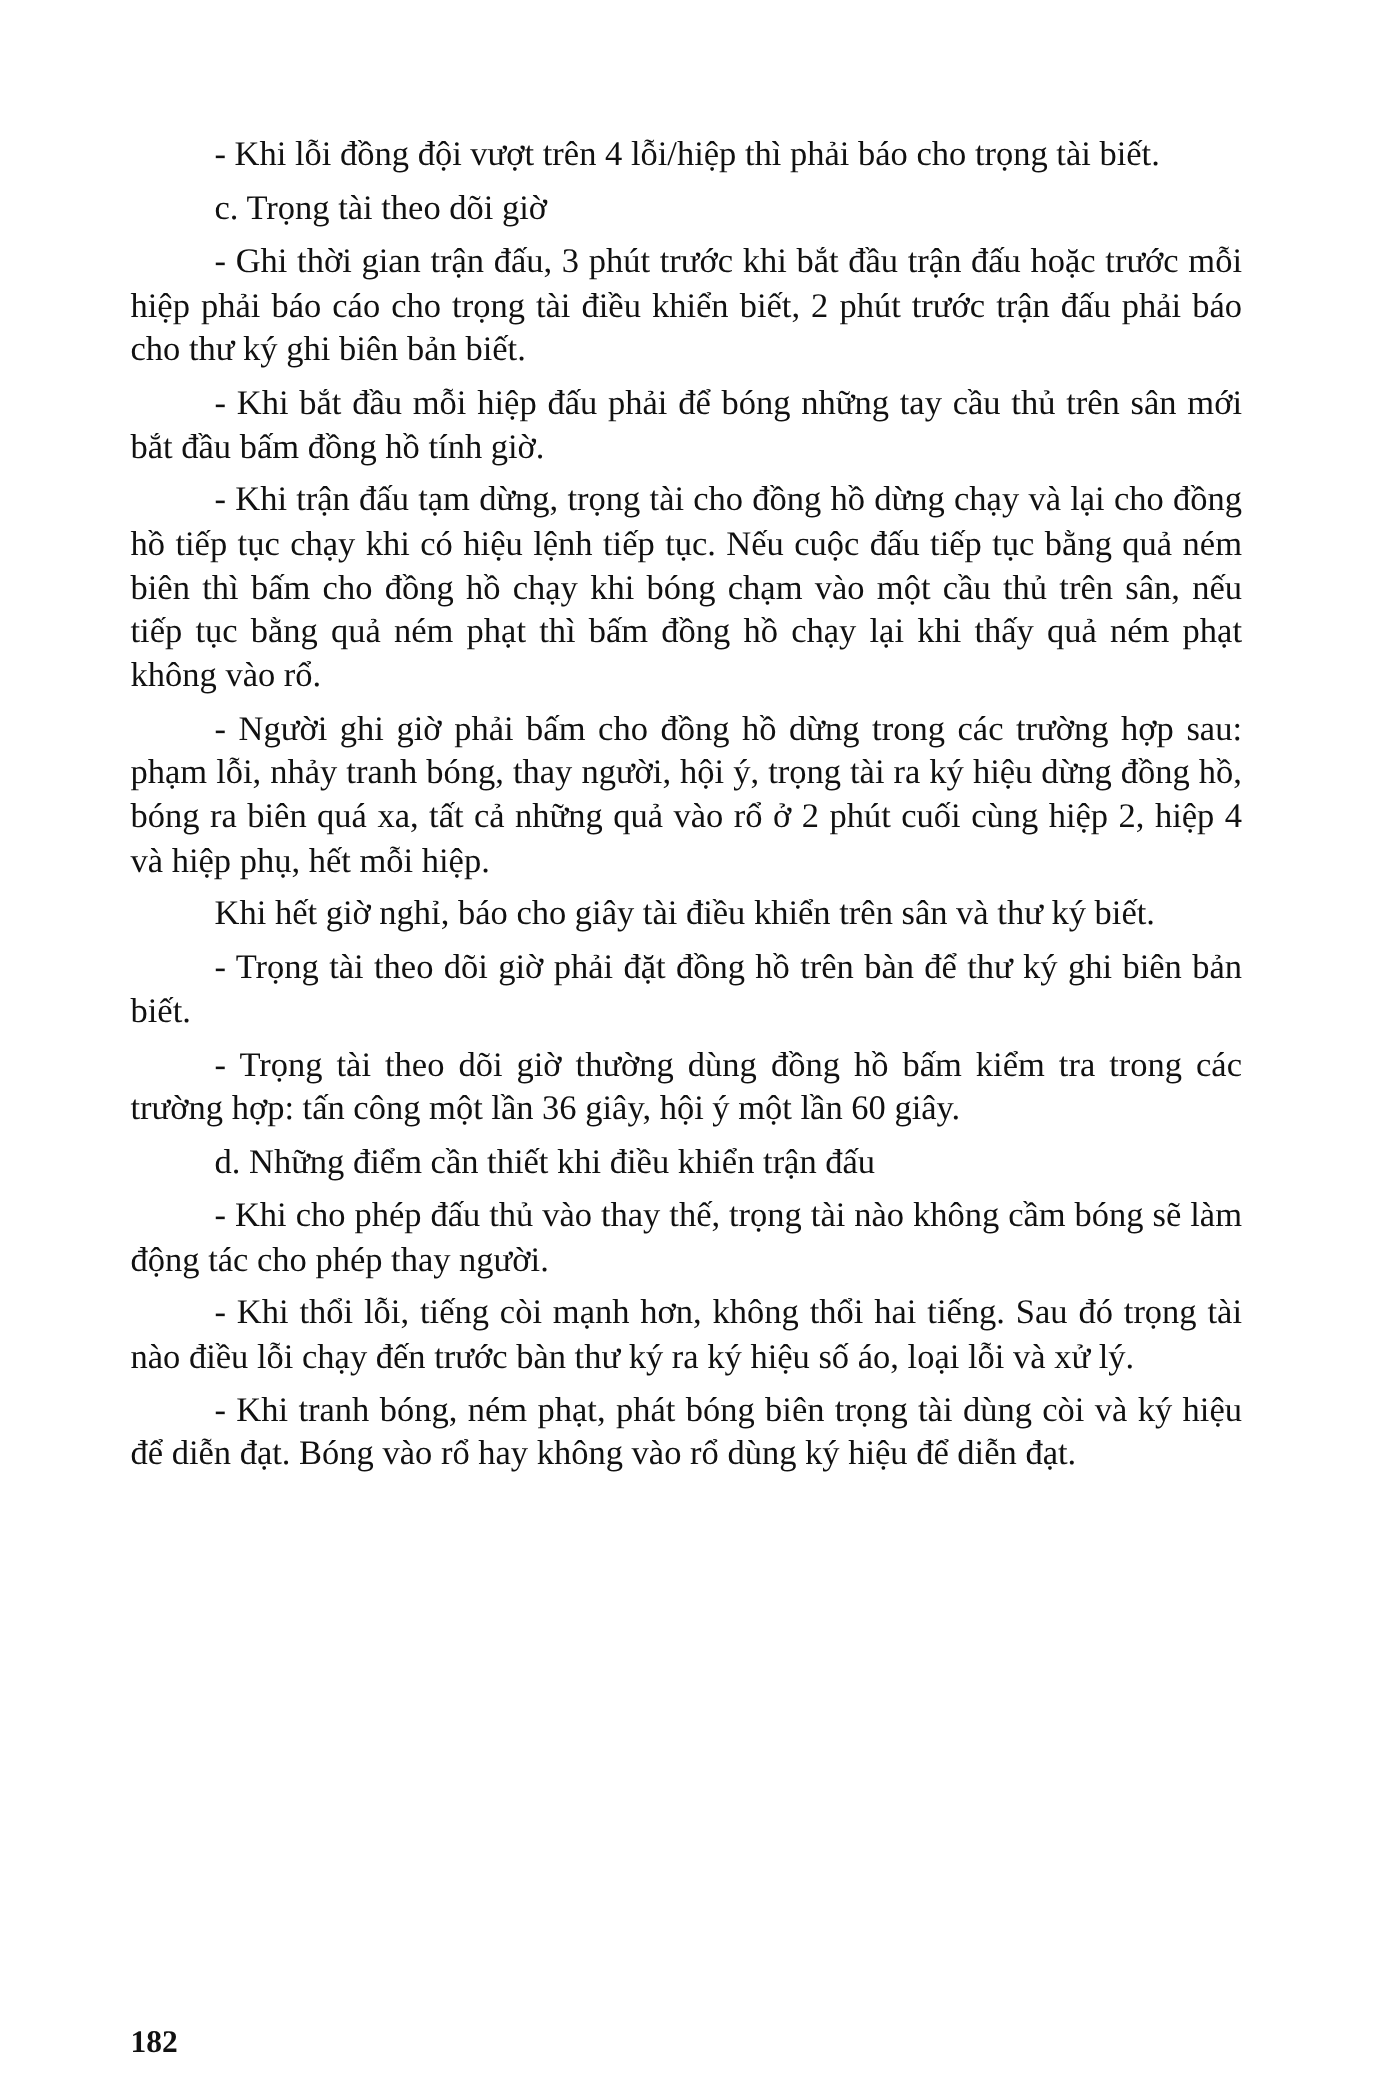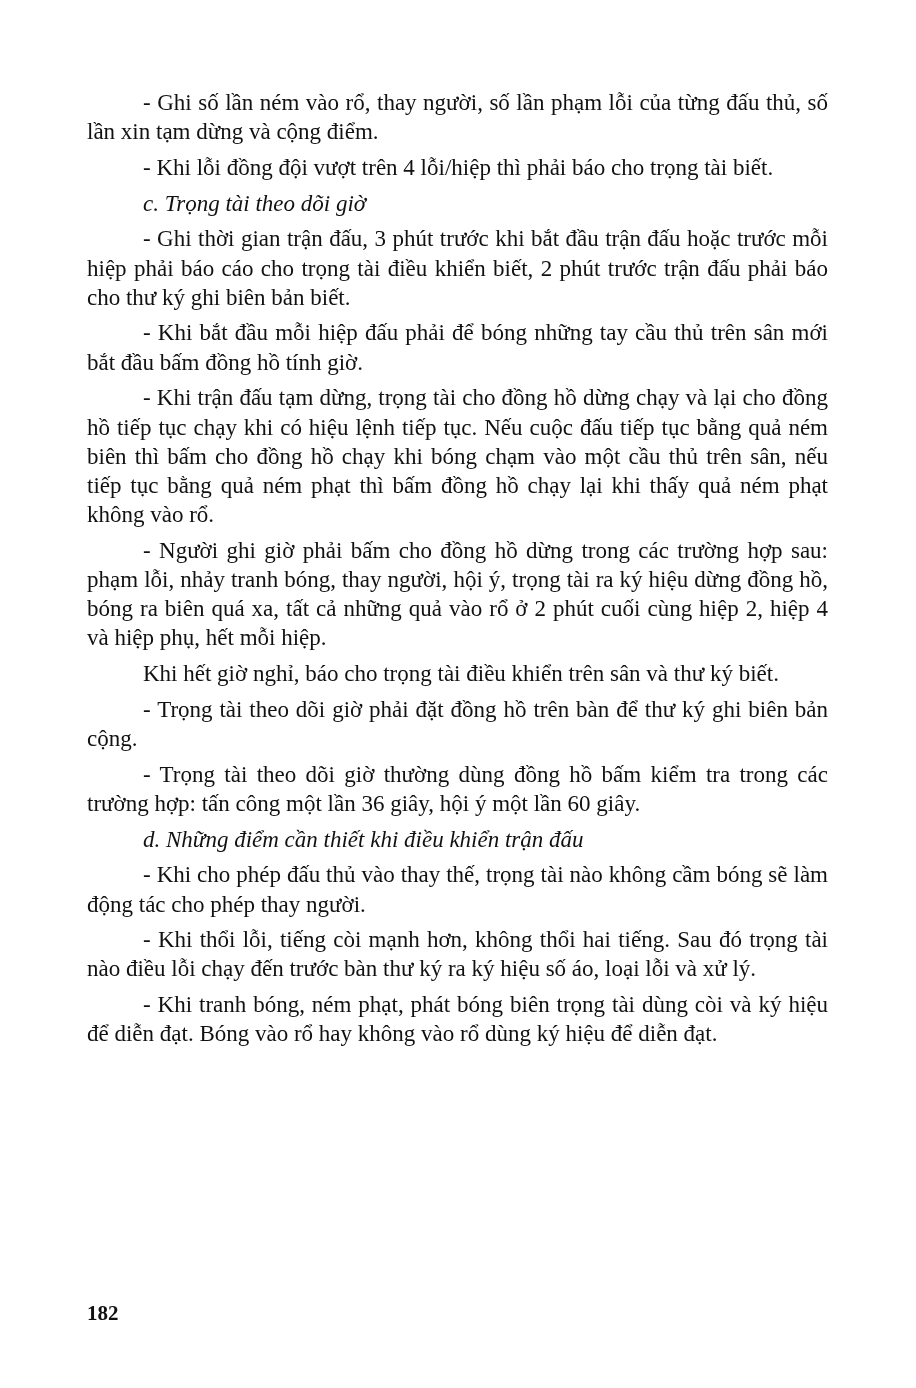--- a/index.html
+++ b/index.html
@@ -3,39 +3,38 @@
   <meta charset="utf-8">
   <style>
     html, body { margin: 0; padding: 0; background: #ffffff; }
     body { width: 916px; height: 1388px; position: relative; overflow: hidden; }
     .page {
       position: absolute; left: 87px; top: 88px; width: 741px;
       font-family: "Liberation Serif", serif; font-size: 23px; line-height: 29.2px;
       color: #111; text-align: justify;
     }
     .para { margin: 0 0 6.5px 0; text-indent: 56px; }
-    .heading { font-style: italic; margin: 0 0 6.5px 0; text-indent: 56px; }
+    .heading { margin: 0 0 6.5px 0; text-indent: 56px; }
     .page-number {
-      position: absolute; left: 87px; top: 1301px;
+      position: absolute; left: 87px; top: 1349px;
       font-family: "Liberation Serif", serif; font-weight: bold; font-size: 21px; color: #111;
     }
   </style>
 </head>
 <body>
 
 <div class="page">
-  <p class="para">- Ghi số lần ném vào rổ, thay người, số lần phạm lỗi của từng đấu thủ, số lần xin tạm dừng và cộng điểm.</p>
   <p class="para">- Khi lỗi đồng đội vượt trên 4 lỗi/hiệp thì phải báo cho trọng tài biết.</p>
   <p class="heading">c. Trọng tài theo dõi giờ</p>
   <p class="para">- Ghi thời gian trận đấu, 3 phút trước khi bắt đầu trận đấu hoặc trước mỗi hiệp phải báo cáo cho trọng tài điều khiển biết, 2 phút trước trận đấu phải báo cho thư ký ghi biên bản biết.</p>
   <p class="para">- Khi bắt đầu mỗi hiệp đấu phải để bóng những tay cầu thủ trên sân mới bắt đầu bấm đồng hồ tính giờ.</p>
   <p class="para">- Khi trận đấu tạm dừng, trọng tài cho đồng hồ dừng chạy và lại cho đồng hồ tiếp tục chạy khi có hiệu lệnh tiếp tục. Nếu cuộc đấu tiếp tục bằng quả ném biên thì bấm cho đồng hồ chạy khi bóng chạm vào một cầu thủ trên sân, nếu tiếp tục bằng quả ném phạt thì bấm đồng hồ chạy lại khi thấy quả ném phạt không vào rổ.</p>
   <p class="para">- Người ghi giờ phải bấm cho đồng hồ dừng trong các trường hợp sau: phạm lỗi, nhảy tranh bóng, thay người, hội ý, trọng tài ra ký hiệu dừng đồng hồ, bóng ra biên quá xa, tất cả những quả vào rổ ở 2 phút cuối cùng hiệp 2, hiệp 4 và hiệp phụ, hết mỗi hiệp.</p>
-  <p class="para">Khi hết giờ nghỉ, báo cho trọng tài điều khiển trên sân và thư ký biết.</p>
-  <p class="para">- Trọng tài theo dõi giờ phải đặt đồng hồ trên bàn để thư ký ghi biên bản cộng.</p>
+  <p class="para">Khi hết giờ nghỉ, báo cho giây tài điều khiển trên sân và thư ký biết.</p>
+  <p class="para">- Trọng tài theo dõi giờ phải đặt đồng hồ trên bàn để thư ký ghi biên bản biết.</p>
   <p class="para">- Trọng tài theo dõi giờ thường dùng đồng hồ bấm kiểm tra trong các trường hợp: tấn công một lần 36 giây, hội ý một lần 60 giây.</p>
   <p class="heading">d. Những điểm cần thiết khi điều khiển trận đấu</p>
   <p class="para">- Khi cho phép đấu thủ vào thay thế, trọng tài nào không cầm bóng sẽ làm động tác cho phép thay người.</p>
   <p class="para">- Khi thổi lỗi, tiếng còi mạnh hơn, không thổi hai tiếng. Sau đó trọng tài nào điều lỗi chạy đến trước bàn thư ký ra ký hiệu số áo, loại lỗi và xử lý.</p>
   <p class="para">- Khi tranh bóng, ném phạt, phát bóng biên trọng tài dùng còi và ký hiệu để diễn đạt. Bóng vào rổ hay không vào rổ dùng ký hiệu để diễn đạt.</p>
 </div>
 
 <div class="page-number">182</div>
 
 </body></html>

